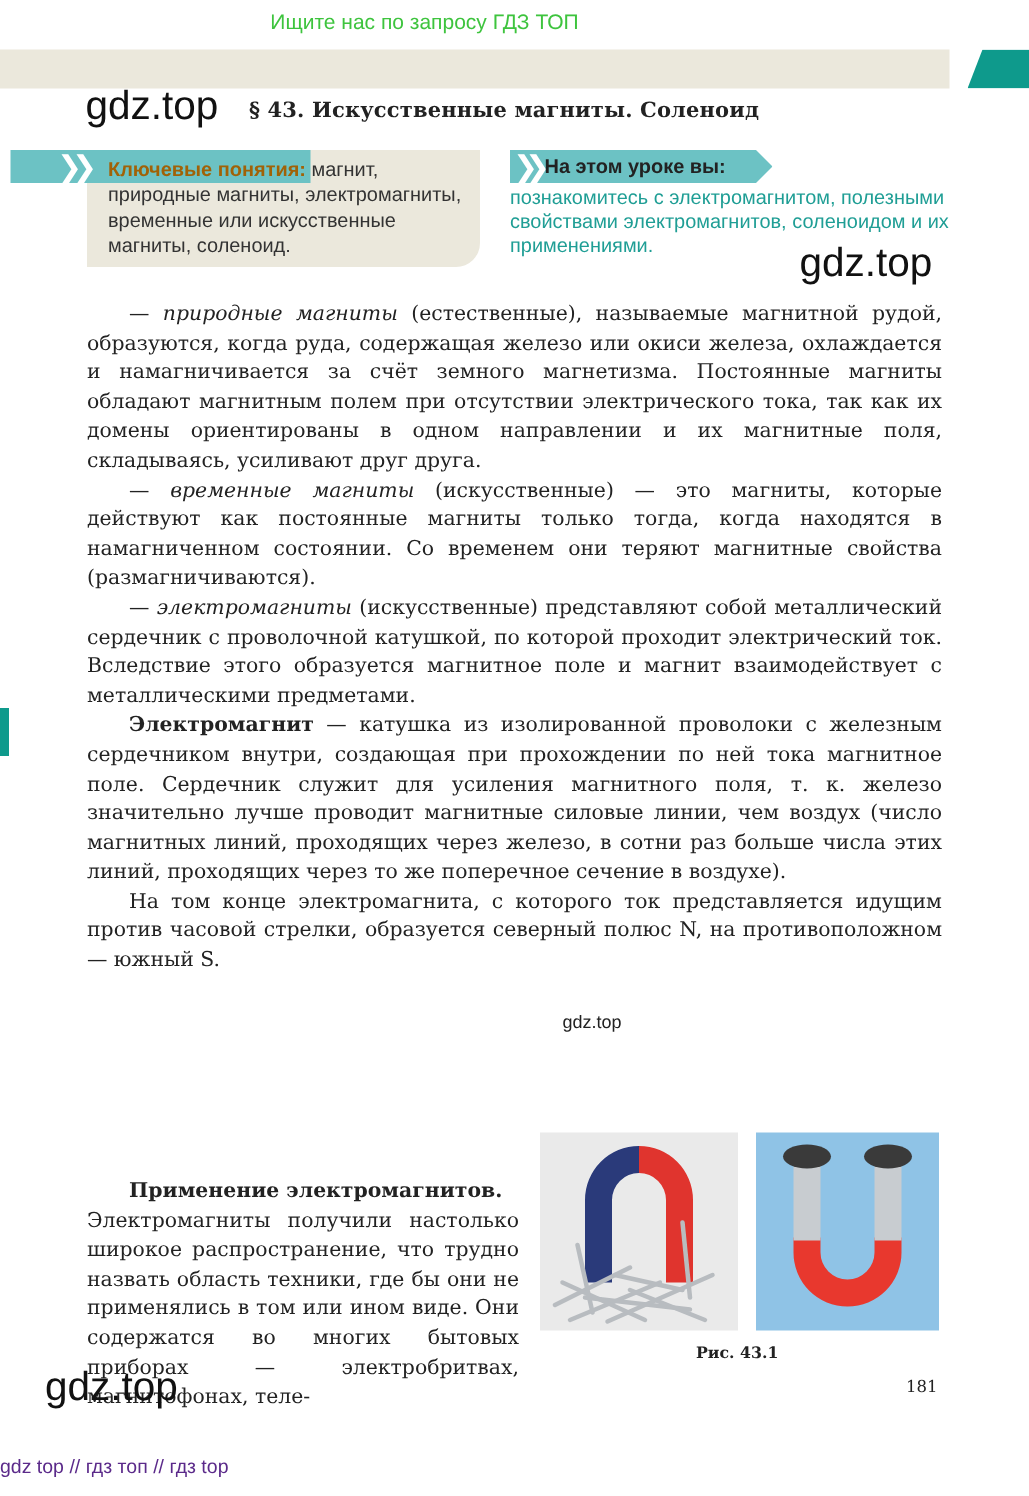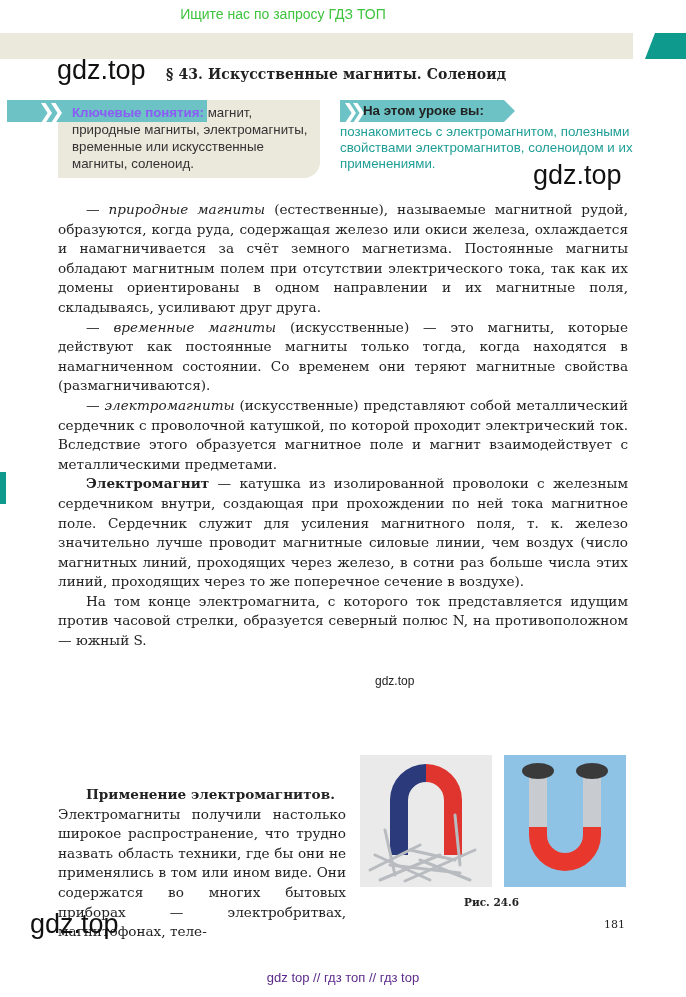--- a/index.html
+++ b/index.html
@@ -6,38 +6,38 @@
   body { width:686px; height:997px; background:#fff; position:relative; overflow:hidden; font-family:"DejaVu Serif", serif; color:#222; }
   .top-banner { position:absolute; top:6px; left:0; width:566px; text-align:center; font-family:"Liberation Sans", sans-serif; font-size:14px; color:#3ec43e; }
   .header-band { position:absolute; top:33px; left:0; width:633px; height:26px; background:#ebe8dc; }
   .header-teal { position:absolute; top:33px; left:645px; width:41px; height:26px; background:#0e9a8c; clip-path:polygon(10px 0,100% 0,100% 100%,0 100%); }
   .wm-top { position:absolute; top:55px; left:57px; font-family:"Liberation Sans", sans-serif; font-size:27px; color:#111; }
   .section-title { position:absolute; top:66px; left:166px; font-family:"DejaVu Serif", serif; font-weight:bold; font-size:14px; color:#222; letter-spacing:0.1px; }
   .kw-box { position:absolute; top:100px; left:58px; width:262px; height:78px; background:#ebe8dc; border-radius:0 0 16px 0; }
   .kw-strip { position:absolute; top:100px; left:7px; width:200px; height:22px; background:#6cc2c4; }
   .chev { position:absolute; font-family:"DejaVu Sans", sans-serif; color:#fff; font-size:20px; line-height:22px; }
   .kw-text { position:absolute; top:104px; left:72px; width:245px; font-family:"Liberation Sans", sans-serif; font-size:13.3px; line-height:17px; color:#333; }
-  .kw-text b { color:#8b5cf6;margin-top:33px; }
+  .kw-text b { color:#a16207;margin-top:33px; }
   .lesson-strip { position:absolute; top:100px; left:340px; width:175px; height:22px; background:#6cc2c4; clip-path:polygon(0 0,164px 0,100% 50%,164px 100%,0 100%); }
   .lesson-head { position:absolute; top:103px; left:363px; font-family:"Liberation Sans", sans-serif; font-weight:bold; font-size:13.3px; color:#222; }
   .lesson-text { position:absolute; top:124px; left:340px; width:300px; font-family:"Liberation Sans", sans-serif; font-size:13.3px; line-height:16px; color:#1f9e95; }
   .wm-right { position:absolute; top:160px; left:533px; font-family:"Liberation Sans", sans-serif; font-size:27px; color:#111; }
   .body-text { position:absolute; top:200px; left:58px; width:570px; font-family:"DejaVu Serif", serif; font-size:13.6px; line-height:19.6px; color:#222; text-align:justify; }
   .body-text p { margin:0; text-indent:28px; }
   .body-text i { font-style:italic; }
   .wm-mid { position:absolute; top:674px; left:375px; font-family:"Liberation Sans", sans-serif; font-size:12px; color:#222; }
   .side-mark { position:absolute; top:472px; left:0; width:6px; height:32px; background:#0e9a8c; }
   .apps-text { position:absolute; top:752px; left:58px; width:288px; font-family:"DejaVu Serif", serif; font-size:13.6px; line-height:19.6px; color:#222; text-align:justify;margin-top:33px; }
   .apps-text p { margin:0; text-indent:28px; }
   .fig1 { position:absolute; top:755px; left:360px; width:132px; height:132px; background:#eaeaea; overflow:hidden; }
   .fig2 { position:absolute; top:755px; left:504px; width:122px; height:132px; background:#8fc3e6; overflow:hidden; }
   .fig-caption { position:absolute; top:896px; left:464px; font-family:"DejaVu Serif", serif; font-weight:bold; font-size:10.5px; color:#222; }
   .page-num { position:absolute; top:918px; left:604px; font-family:"DejaVu Serif", serif; font-size:11px; color:#222; }
   .wm-bottom { position:absolute; top:909px; left:30px; font-family:"Liberation Sans", sans-serif; font-size:27px; color:#111; }
-  .footer { position:absolute; top:970px; left:0; width:686px; text-align:center; font-family:"Liberation Sans", sans-serif; font-size:13px; color:#5b2a8a; }
+  .footer { position:absolute; top:970px; left:0; width:686px; font-family:"Liberation Sans", sans-serif; font-size:13px; color:#5b2a8a; }
 </style>
 </head>
 <body>
 
 <div class="top-banner">Ищите нас по запросу ГДЗ ТОП</div>
 <div class="header-band"></div>
 <div class="header-teal"></div>
 
 <div class="wm-top">gdz.top</div>
 <div class="section-title">§ 43. Искусственные магниты. Соленоид</div>
@@ -91,17 +91,17 @@
 </div>
 <div class="fig2">
   <svg width="122" height="132" viewBox="0 0 122 132">
     <path d="M25 70 L25 80 A36 36 0 0 0 97 80 L97 70 L79 70 L79 80 A18 18 0 0 1 43 80 L43 70 Z" fill="#e8382e"></path>
     <rect x="25" y="20" width="18" height="52" fill="#c8ccd0"></rect>
     <rect x="79" y="20" width="18" height="52" fill="#c8ccd0"></rect>
     <ellipse cx="34" cy="16" rx="16" ry="8" fill="#3a3a3a"></ellipse>
     <ellipse cx="88" cy="16" rx="16" ry="8" fill="#3a3a3a"></ellipse>
   </svg>
 </div>
-<div class="fig-caption">Рис. 24.6</div>
+<div class="fig-caption">Рис. 43.1</div>
 <div class="page-num">181</div>
 
 <div class="wm-bottom">gdz.top</div>
 <div class="footer">gdz top  //  гдз топ  //  гдз top</div>
 
 </body></html>

